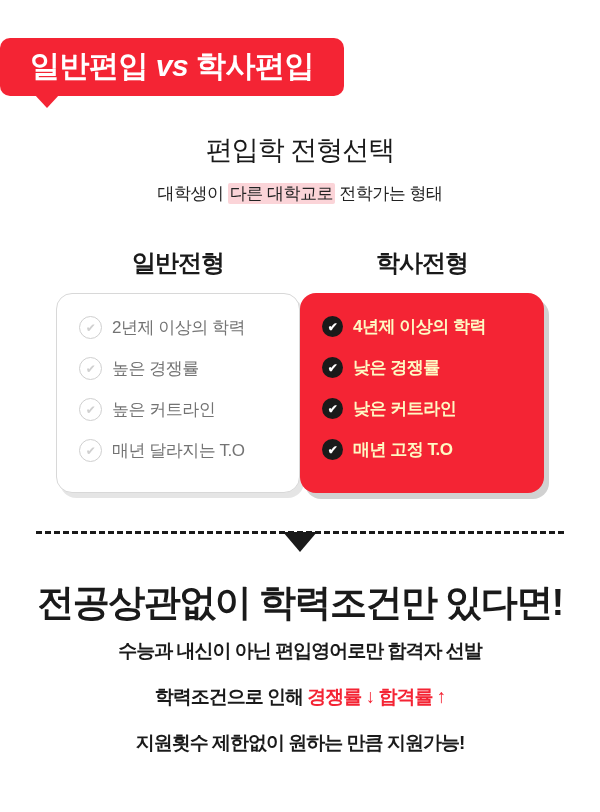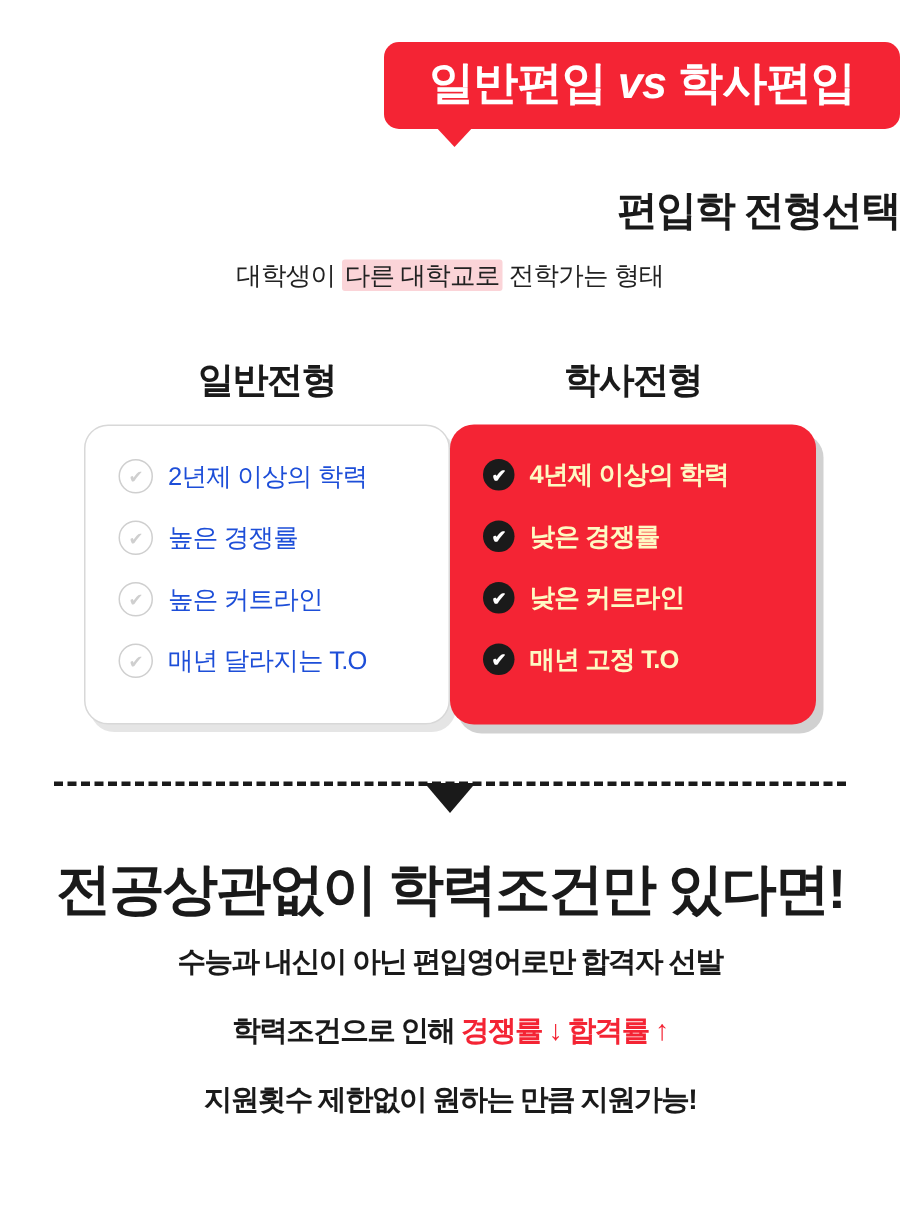--- a/index.html
+++ b/index.html
@@ -12,22 +12,22 @@
     background: #ffffff;
     font-family: "Liberation Sans", sans-serif;
     color: #1a1a1a;
     overflow: hidden;
     position: relative;
   }
 
   
   .badge-wrap {
     display: flex;
-    justify-content: flex-end;
-    padding-top: 28px;
+    justify-content: flex-start;
+    padding-top: 38px;
   }
   .badge {
     position: relative;
     background: #f42434;
     color: #ffffff;
     font-size: 30px;
     font-weight: bold;
     letter-spacing: -0.5px;
     padding: 10px 30px 12px 30px;
     border-radius: 10px;
@@ -45,23 +45,23 @@
     bottom: -12px;
     width: 0;
     height: 0;
     border-left: 13px solid transparent;
     border-right: 13px solid transparent;
     border-top: 14px solid #f42434;
   }
 
   
   .headline {
-    text-align: right;
+    text-align: center;
     font-size: 27px;
-    font-weight: bold;
+    font-weight: normal;
     margin-top: 36px;
     letter-spacing: -1px;
   }
   .subline {
     text-align: center;
     font-size: 17px;
     margin-top: 14px;
     letter-spacing: -0.5px;
     color: #222;
   }
@@ -120,21 +120,21 @@
     align-items: center;
     justify-content: center;
     font-size: 12px;
     line-height: 1;
   }
   .plain .check {
     border: 1.5px solid #cfcfcf;
     color: #cfcfcf;
     background: #fff;
   }
-  .plain .item-label { color: #1d4ed8; }
+  .plain .item-label { color: #737373; }
   .red .check {
     background: #1a1a1a;
     color: #ffffff;
     font-weight: bold;
   }
   .red .item-label {
     color: #fef9c3;
     font-weight: bold;
   }
 

